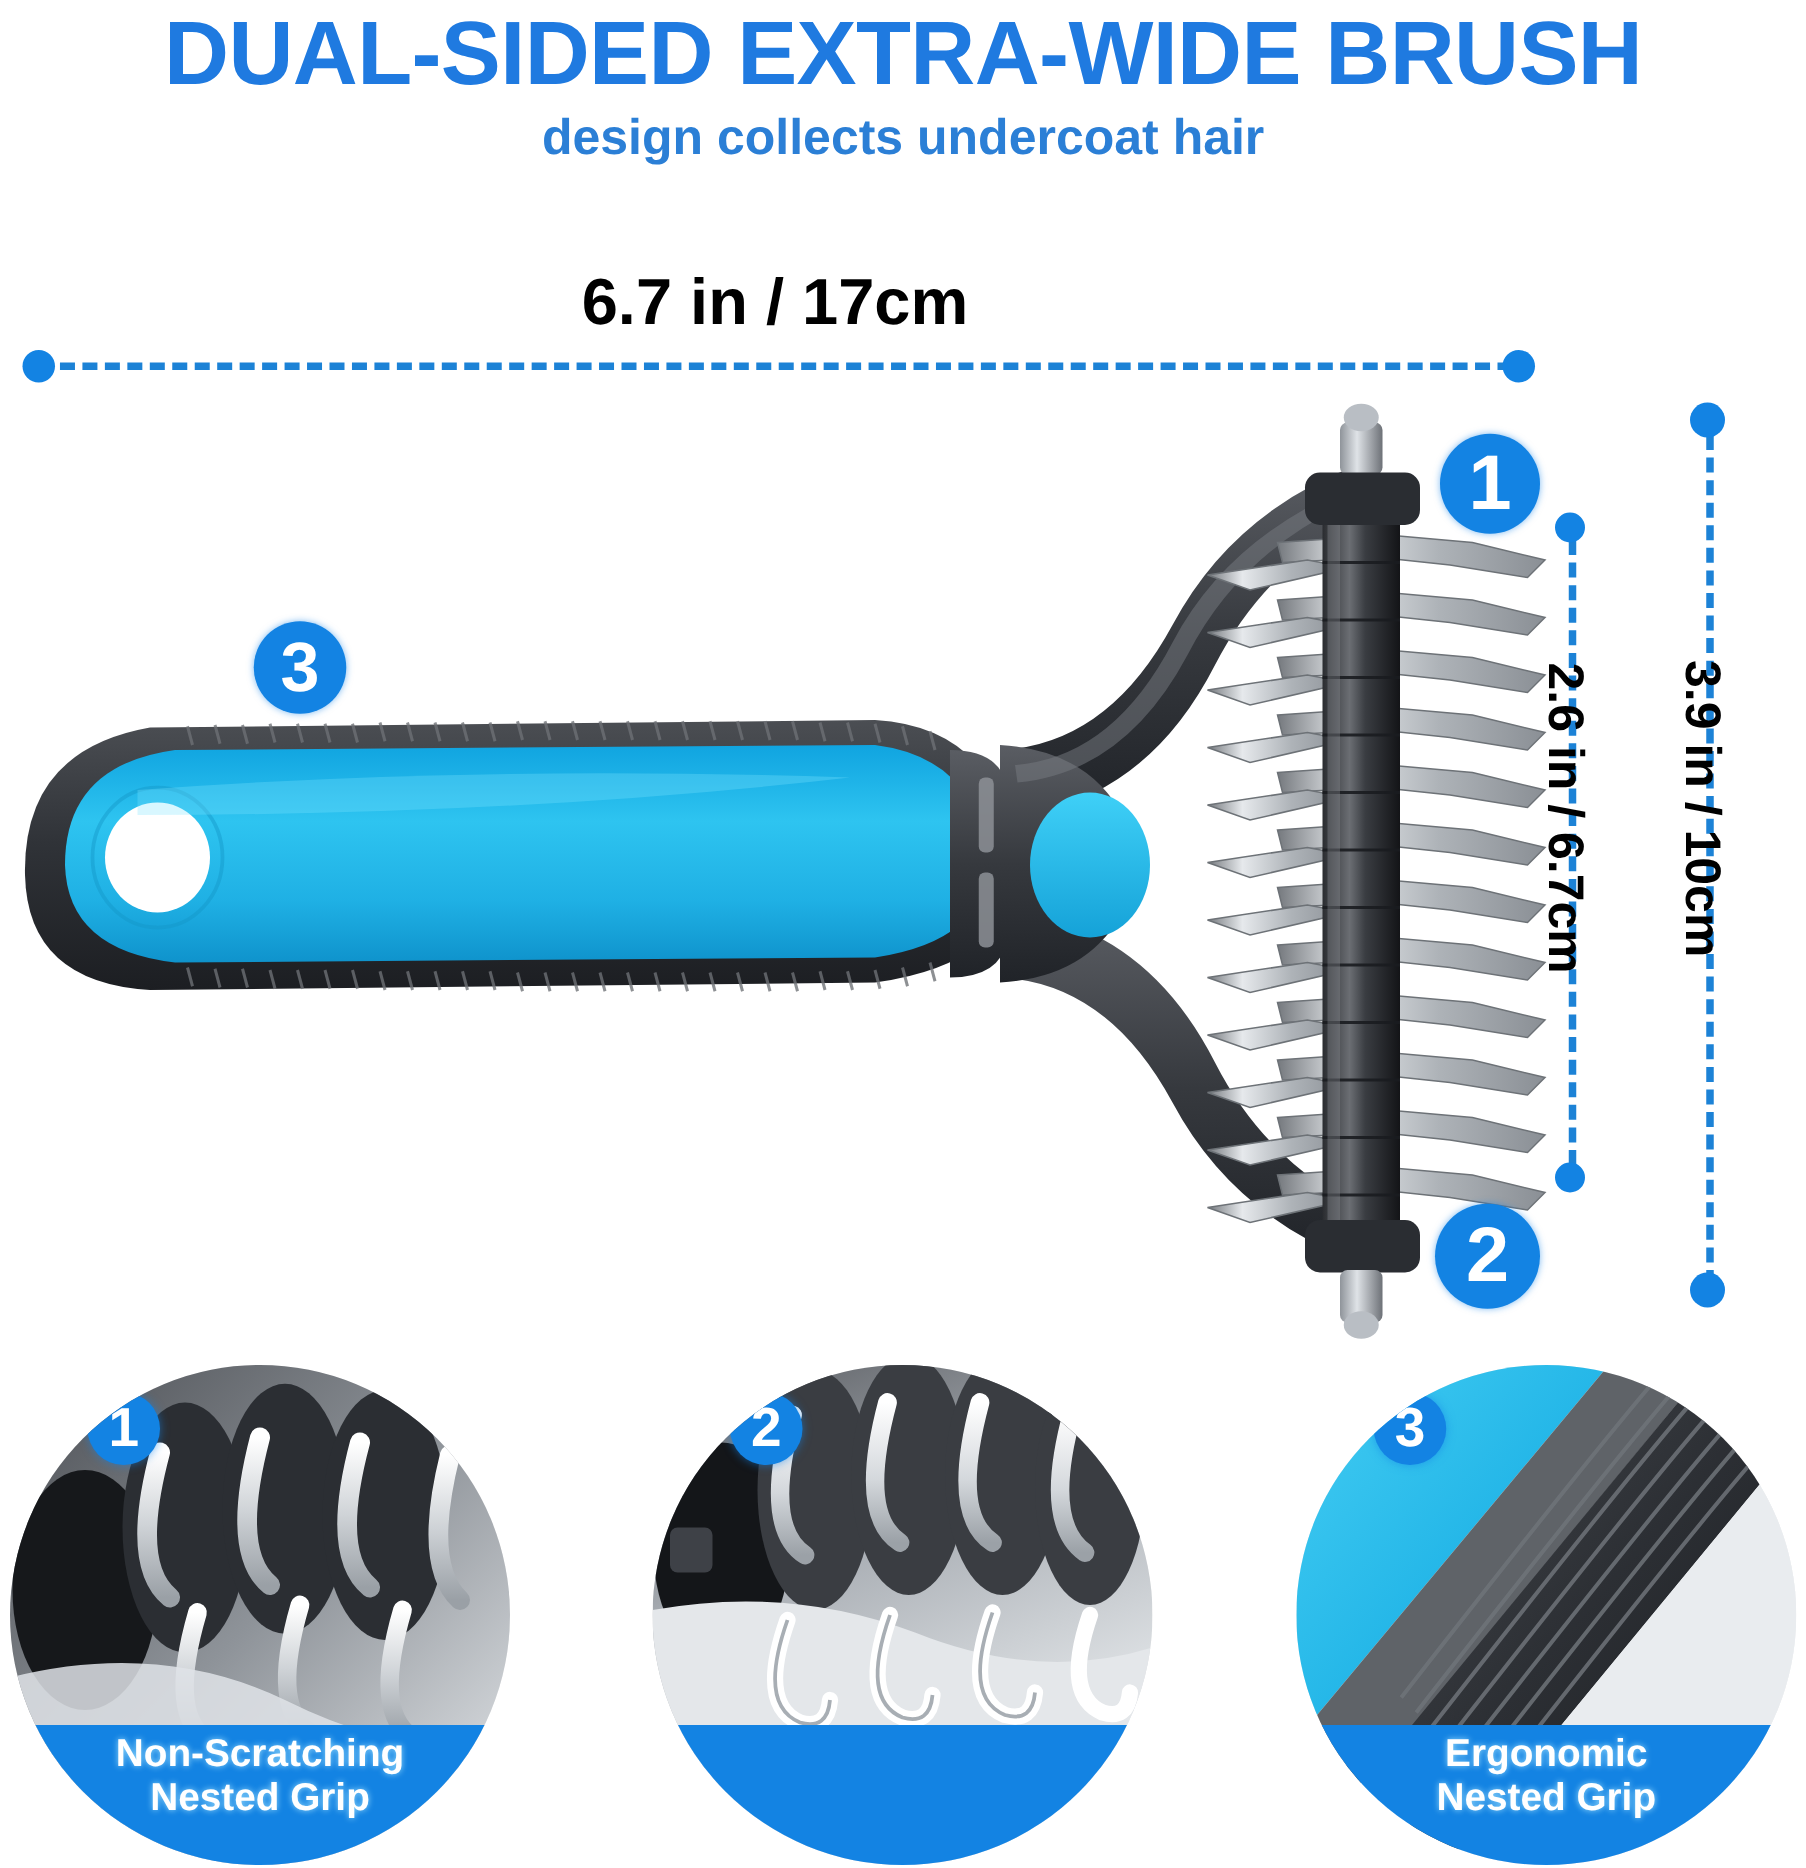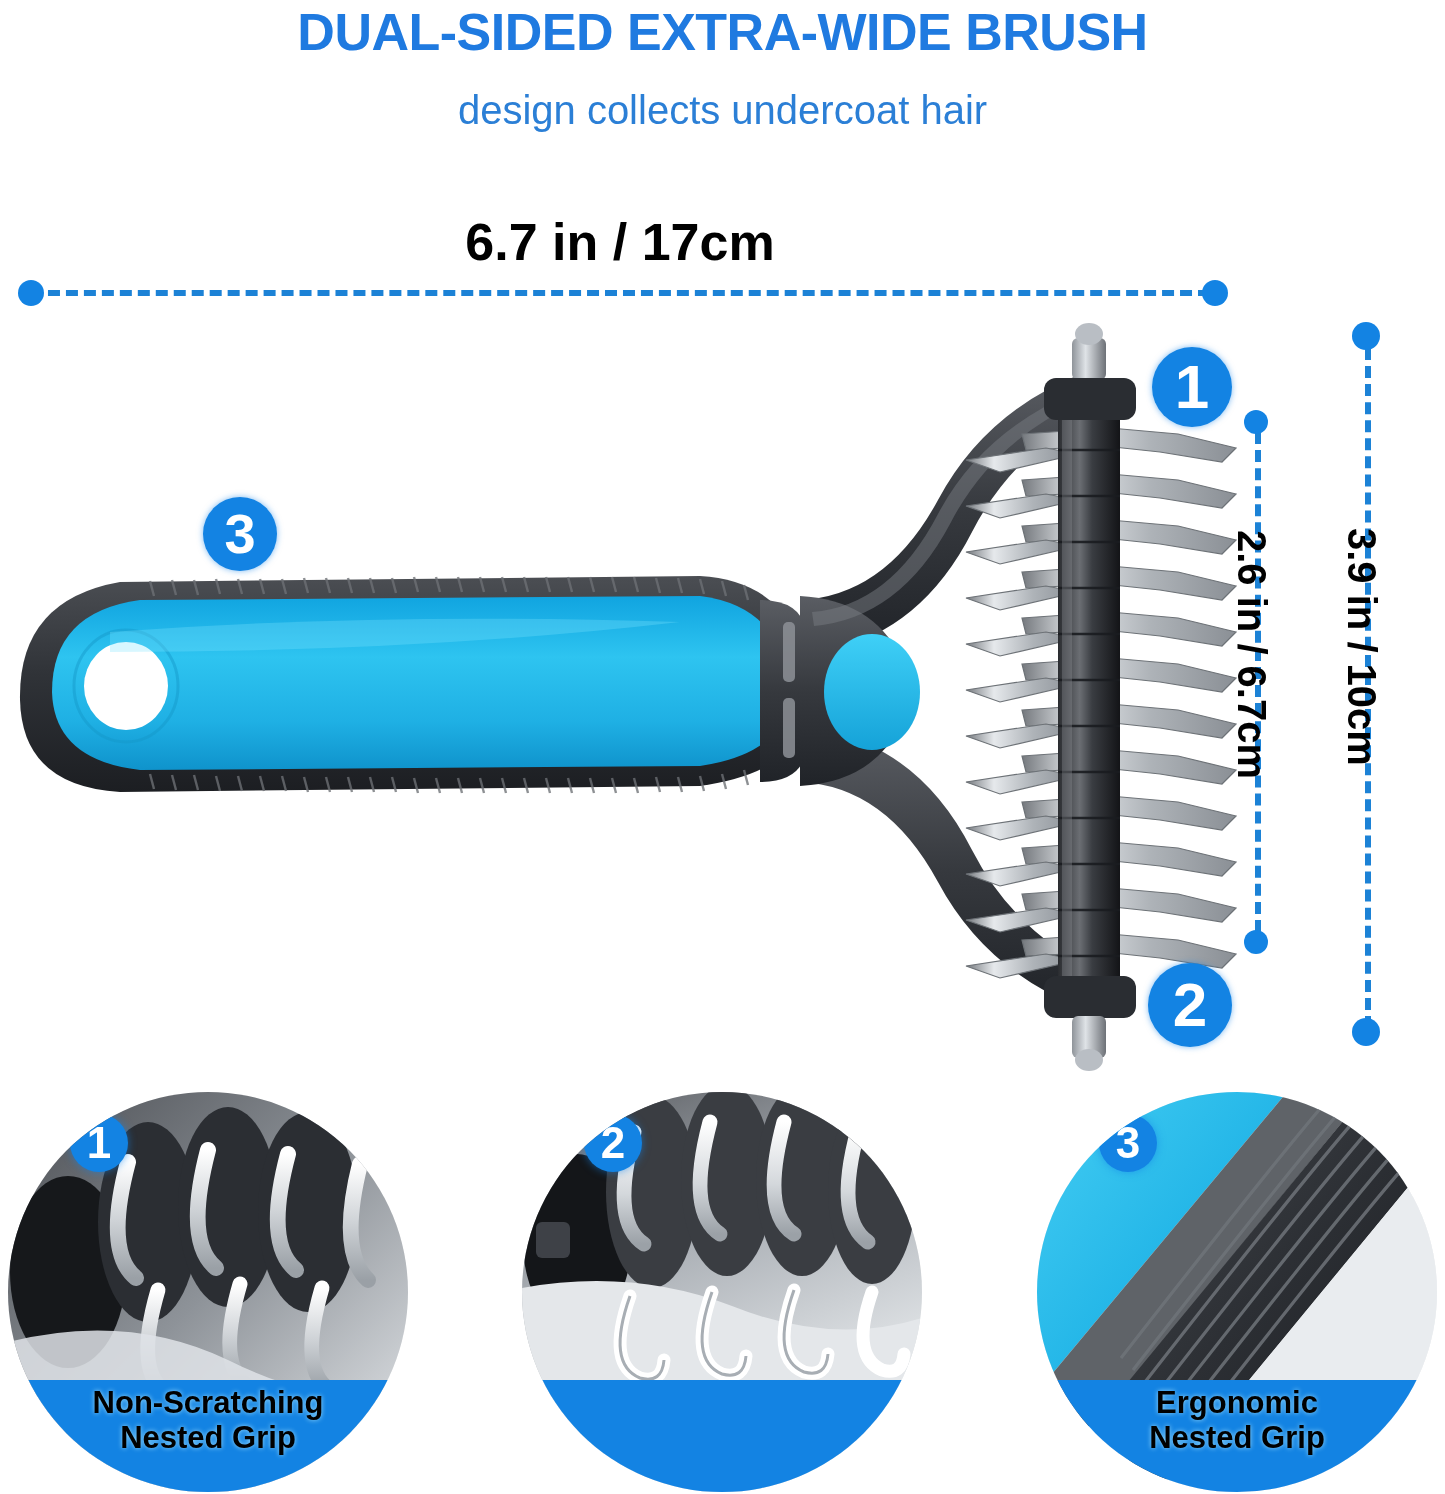--- a/index.html
+++ b/index.html
@@ -18,34 +18,34 @@
     overflow: hidden;
   }
 
   
   #title {
     position: absolute;
     left: 0;
     top: 2px;
     width: 1445px;
     text-align: center;
-    font-size: 52px;
+    font-size: 72px;
     font-weight: bold;
     letter-spacing: -0.5px;
     color: #1f7ae0;
     white-space: nowrap;
   }
   #subtitle {
     position: absolute;
     left: 0;
     top: 88px;
     width: 1445px;
     text-align: center;
     font-size: 40px;
-    font-weight: normal;
+    font-weight: bold;
     color: #2b7fd6;
   }
 
   
   .dim-label {
     position: absolute;
     color: #000000;
     font-weight: bold;
     white-space: nowrap;
   }
@@ -135,21 +135,21 @@
     width: 400px;
     height: 400px;
   }
   .feature-banner {
     position: absolute;
     left: 0;
     bottom: 0;
     width: 400px;
     height: 112px;
     background: #1383e3;
-    color: #000000;
+    color: #ffffff;
     font-size: 31px;
     font-weight: bold;
     line-height: 1.12;
     text-align: center;
     padding-top: 6px;
     box-sizing: border-box;
     text-shadow: 0 0 5px rgba(160,225,255,0.95);
   }
   .feature-badge {
     position: absolute;

